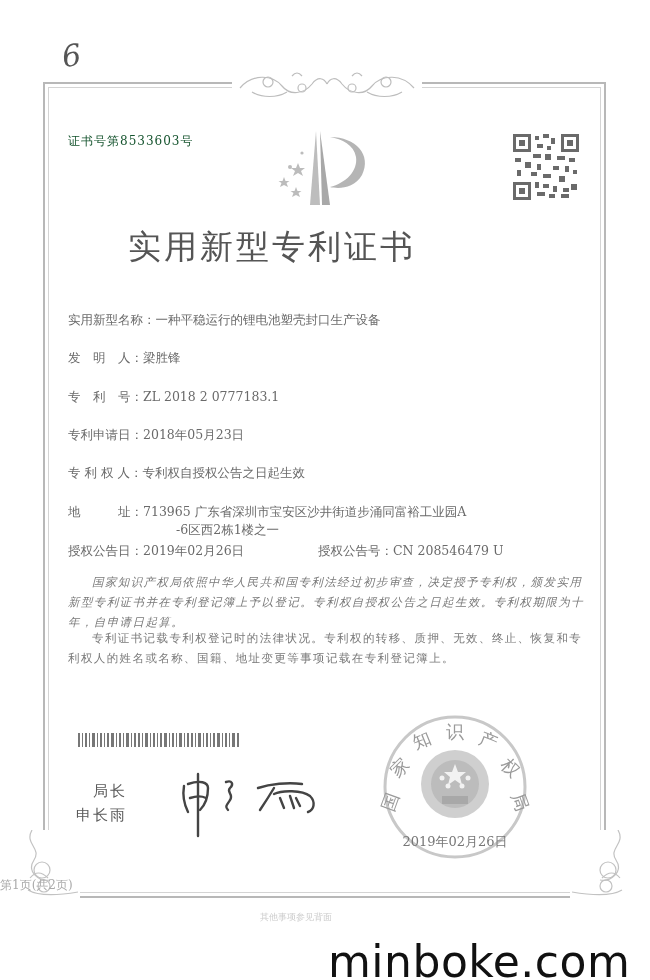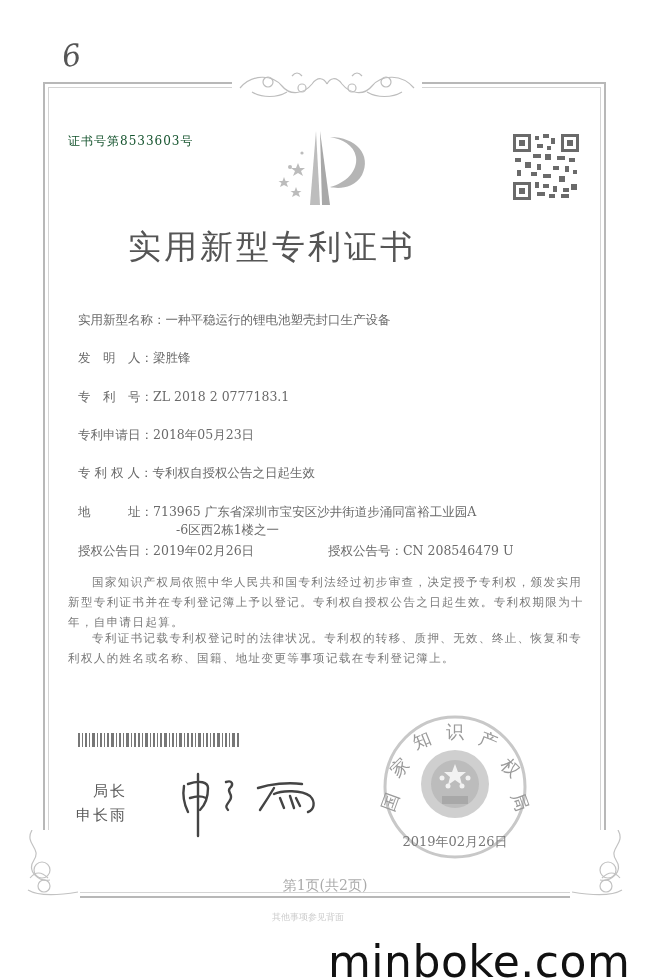--- a/index.html
+++ b/index.html
@@ -13,35 +13,35 @@
   .frame-inner { left:48px; top:87px; width:553px; height:806px;
                  border:1px solid #d4d4d4; box-sizing:border-box; }
   .ornament-top { left:232px; top:66px; width:190px; height:38px; background:#fff; }
   .corner { width:60px; height:70px; background:#fff; }
   .cert-no { left:68px; top:133px; font-size:12px; color:#14532d; letter-spacing:1px; }
   .logo { left:276px; top:127px; width:100px; height:80px; }
   .qr { left:513px; top:134px; width:66px; height:66px; }
   .title { left:0; width:544px; top:225px; text-align:center; font-size:33px;
            font-family:"DejaVu Sans","Liberation Sans",sans-serif; color:#555; letter-spacing:3px; font-weight:300; }
   .field { left:68px; font-size:12.5px; color:#6a6a6a; white-space:nowrap; }
-  .field .lbl { display:inline-block;margin-left:10px; }
+  .field .lbl { display:inline-block; }
   .field .sep { display:inline-block; }
   .field .val { display:inline-block; }
   .addr2 { left:176px; font-size:12.5px; color:#6a6a6a; }
   .para { left:68px; width:520px; font-size:11.5px; color:#7a7a7a; line-height:20px;
           font-family:"DejaVu Sans","Liberation Sans",sans-serif; letter-spacing:1.4px; }
   .para .indent { display:inline-block; width:24px; }
   .barcode { left:78px; top:733px; width:162px; height:14px; }
   .director-title, .director-name { left:76px; font-size:15px;
           font-family:"DejaVu Sans","Liberation Sans",sans-serif; color:#5a5a5a; letter-spacing:2px; }
   .signature { left:178px; top:768px; width:150px; height:70px; }
   .seal { left:380px; top:712px; width:150px; height:150px; }
   .seal-date { left:390px; top:833px; font-size:13px; color:#777; width:130px; text-align:center; }
-  .page-no { left:0; width:650px; top:877px; text-align:center; font-size:14px; color:#aaa; }
-  .footnote { left:12px; width:592px; top:911px; text-align:center; font-size:9px; color:#ccc; }
+  .page-no { left:0; width:650px; top:877px; text-align:left; font-size:12px; color:#aaa; }
+  .footnote { left:0; width:592px; top:911px; text-align:center; font-size:9px; color:#ccc; }
   .watermark { left:328px; top:905px; font-family:"DejaVu Sans","Liberation Sans",sans-serif;
                font-size:44px; color:#111; letter-spacing:0.5px;margin-top:31px; }
 </style>
 </head>
 <body>
 
 <div class="abs handmark">6</div>
 
 <div class="abs frame-outer"></div>
 <div class="abs frame-inner"></div>
@@ -161,21 +161,21 @@
   <span class="lbl">地　　　址</span><span class="sep">：</span><span class="val">713965 广东省深圳市宝安区沙井街道步涌同富裕工业园A</span>
 </div>
 <div class="abs addr2" style="top:522px;">-6区西2栋1楼之一</div>
 <div class="abs field" style="top:543px;">
   <span class="lbl">授权公告日</span><span class="sep">：</span><span class="val">2019年02月26日</span>
 </div>
 <div class="abs field" style="top:543px;left:318px;">
   <span class="lbl">授权公告号</span><span class="sep">：</span><span class="val">CN 208546479 U</span>
 </div>
 
-<div class="abs para" style="top:572px;"><span class="indent"></span><span>国家知识产权局依照中华人民共和国专利法经过初步审查，决定授予专利权，颁发实用新型专利证书并在专利登记簿上予以登记。专利权自授权公告之日起生效。专利权期限为十年，自申请日起算。</span></div>
+<div class="abs para" style="top:572px;font-style:italic;"><span class="indent"></span><span>国家知识产权局依照中华人民共和国专利法经过初步审查，决定授予专利权，颁发实用新型专利证书并在专利登记簿上予以登记。专利权自授权公告之日起生效。专利权期限为十年，自申请日起算。</span></div>
 <div class="abs para" style="top:628px;"><span class="indent"></span><span>专利证书记载专利权登记时的法律状况。专利权的转移、质押、无效、终止、恢复和专利权人的姓名或名称、国籍、地址变更等事项记载在专利登记簿上。</span></div>
 
 <svg class="abs barcode" viewBox="0 0 162 14" preserveAspectRatio="none">
   <g fill="#777">
     <rect x="0" y="0" width="2" height="14"></rect>
       <rect x="4" y="0" width="1" height="14"></rect>
       <rect x="7" y="0" width="2" height="14"></rect>
       <rect x="11" y="0" width="1" height="14"></rect>
     <rect x="14" y="0" width="3" height="14"></rect>
       <rect x="19" y="0" width="1" height="14"></rect>

